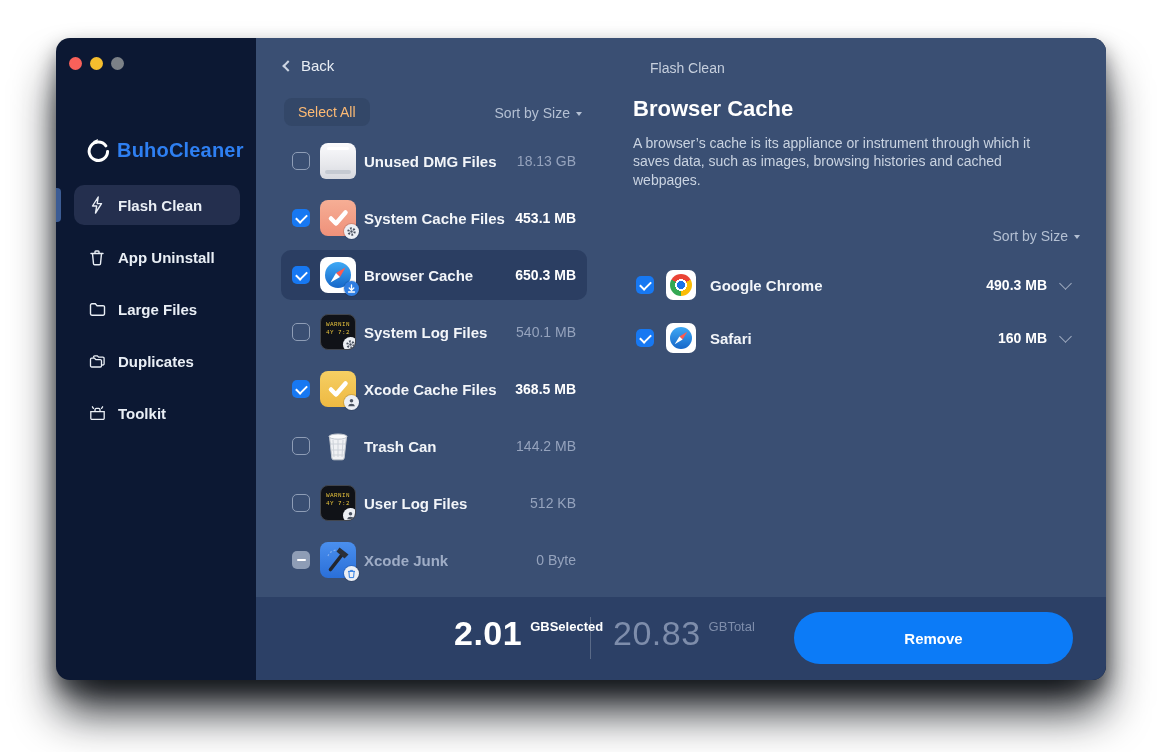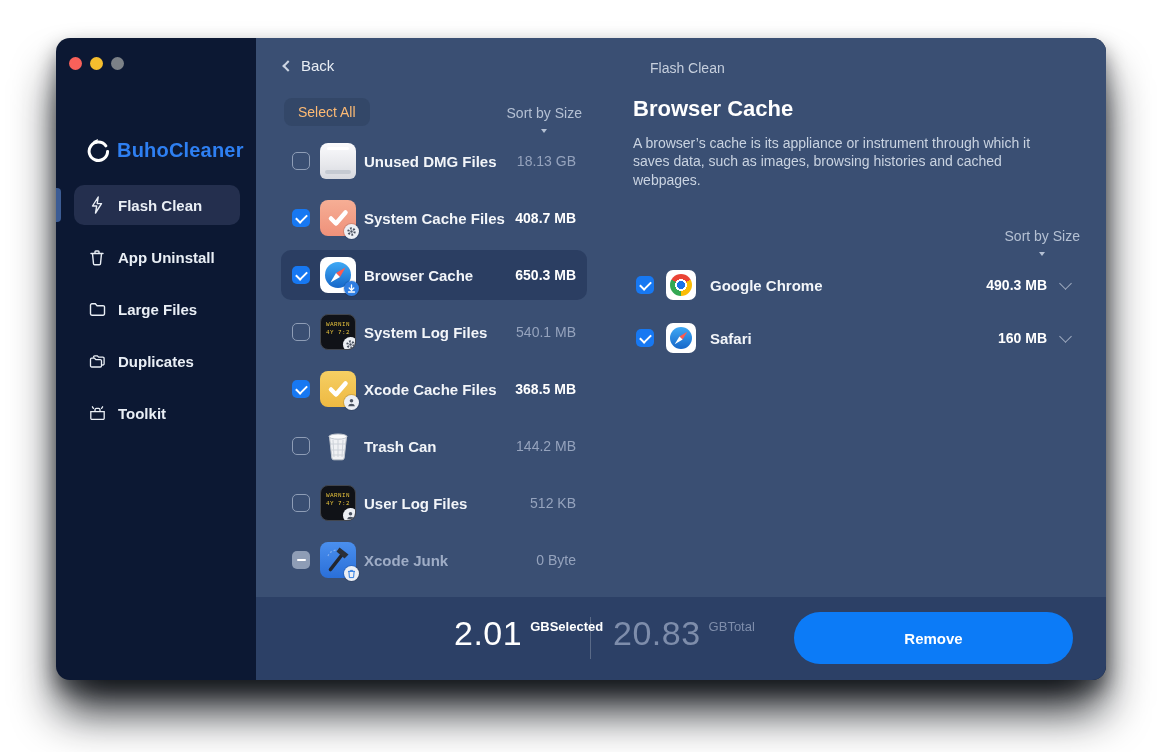--- a/index.html
+++ b/index.html
@@ -34,21 +34,21 @@
   .nav-item.sel{background:var(--navpill);}
   .nav-item .nlabel{font-size:15px;font-weight:600;}
   .nicon{width:18px;height:18px;display:grid;place-items:center;flex:none;}
   
   .content{position:absolute;left:200px;top:0;width:850px;height:559px;background:var(--panel);border-radius:0 14px 0 0;}
   .list-pane{position:absolute;left:0;top:0;width:352px;height:100%;}
   .back{position:absolute;left:28px;top:19px;display:flex;align-items:center;gap:9px;color:#e8edf4;font-size:15px;cursor:default;}
   .chev-left{width:8px;height:8px;border-left:2px solid #cdd6e3;border-bottom:2px solid #cdd6e3;transform:rotate(45deg);margin-top:1px;}
   .select-all{position:absolute;left:28px;top:60px;height:28px;padding:0 14px;background:var(--pill);border:none;
     border-radius:8px;color:#fdba74;font-size:14px;font-family:inherit;}
-  .sort{display:flex;align-items:center;gap:6px;color:var(--sort);font-size:14px;flex-direction:column;}
+  .sort{display:flex;align-items:center;gap:6px;color:var(--sort);font-size:14px;}
   .sort-list{position:absolute;right:26px;top:67px;}
   .tri{width:0;height:0;border-left:3.5px solid transparent;border-right:3.5px solid transparent;border-top:4.5px solid var(--sort);margin-top:2px;}
   .rows{position:absolute;left:25px;top:98px;width:306px;display:flex;flex-direction:column;gap:7px;}
   .row{height:50px;display:flex;align-items:center;border-radius:10px;}
   .row.sel{background:var(--panel-sel);}
   .cb{width:18px;height:18px;border-radius:5px;margin-left:11px;flex:none;display:grid;place-items:center;}
   .cb.checked{background:var(--accent);}
   .cb.checked::after{content:"";width:9px;height:5px;border-left:2px solid #fff;border-bottom:2px solid #fff;transform:rotate(-45deg);margin-bottom:2px;}
   .cb.unchecked{border:1.5px solid #8e9db6;background:transparent;}
   .cb.partial{background:#8e9db6;}
@@ -88,21 +88,21 @@
   .dlabel{margin-left:14px;font-size:15px;font-weight:600;color:var(--txt);}
   .dsize{margin-left:auto;font-size:14px;font-weight:600;color:#fff;}
   .chev-down{width:9px;height:9px;border-right:1.7px solid #9fabc0;border-bottom:1.7px solid #9fabc0;
     transform:rotate(45deg);margin:-3px 36px 0 14px;flex:none;}
   .chrome-logo{position:absolute;left:4px;top:4px;width:22px;height:22px;border-radius:50%;
     background:radial-gradient(circle,#1a73e8 0 4.2px,#fff 4.2px 6px,transparent 6px),
     conic-gradient(from -60deg,#ea4335 0 120deg,#fbbc05 120deg 240deg,#34a853 240deg 360deg);}
   
   .bottombar{position:absolute;left:200px;top:559px;width:850px;height:83px;background:var(--bar);border-radius:0 0 14px 0;}
   .stat{position:absolute;display:flex;}
-  .stat .num{font-size:34px;font-weight:400;color:#fff;letter-spacing:.5px;}
+  .stat .num{font-size:34px;font-weight:700;color:#fff;letter-spacing:.5px;}
   .stat .stack{display:flex;flex-direction:row;margin-left:8px;margin-top:6px;font-size:13px;font-weight:bold;color:#fff;line-height:1.12;}
   .stat-selected{left:198px;top:17px;}
   .stat-total{left:357px;top:17px;}
   .stat-total .num{color:#7e8dab;font-weight:400;}
   .stat-total .stack{color:#7e8dab;font-weight:400;}
   .vdiv{position:absolute;left:334px;top:20px;width:1px;height:42px;background:rgba(255,255,255,.22);}
   .remove-btn{position:absolute;left:538px;top:15px;width:279px;height:52px;border:none;border-radius:26px;
     background:var(--remove);color:#fff;font-size:15px;font-weight:600;font-family:inherit;}
   svg{display:block;}
 </style>
@@ -205,21 +205,21 @@
                   <path d="M11 18.5 L16 23.5 L25.5 12.5" stroke="#fff" stroke-width="4.5" fill="none" stroke-linecap="round" stroke-linejoin="round"></path>
                 </svg>
               <span class="badge">
                 <svg width="11" height="11" viewBox="0 0 11 11">
                     <circle cx="5.5" cy="5.5" r="3.1" fill="none" stroke="#4a5260" stroke-width="2.2" stroke-dasharray="1.7 1.5"></circle>
                     <circle cx="5.5" cy="5.5" r="1.2" fill="#4a5260"></circle>
                   </svg>
               </span>
             </span>
             <span class="rlabel">System Cache Files</span>
-            <span class="rsize">408.7 MB</span>
+            <span class="rsize">453.1 MB</span>
           </div>
 
           <div class="row sel">
             <span class="cb checked"></span>
             <span class="ic white-tile">
               <svg class="checkmark" viewBox="0 0 36 36">
                 <defs>
                     <linearGradient id="saf1" x1="0" y1="0" x2="0" y2="1">
                       <stop offset="0" stop-color="#3fa9f5"></stop>
                       <stop offset="1" stop-color="#1667c9"></stop>

